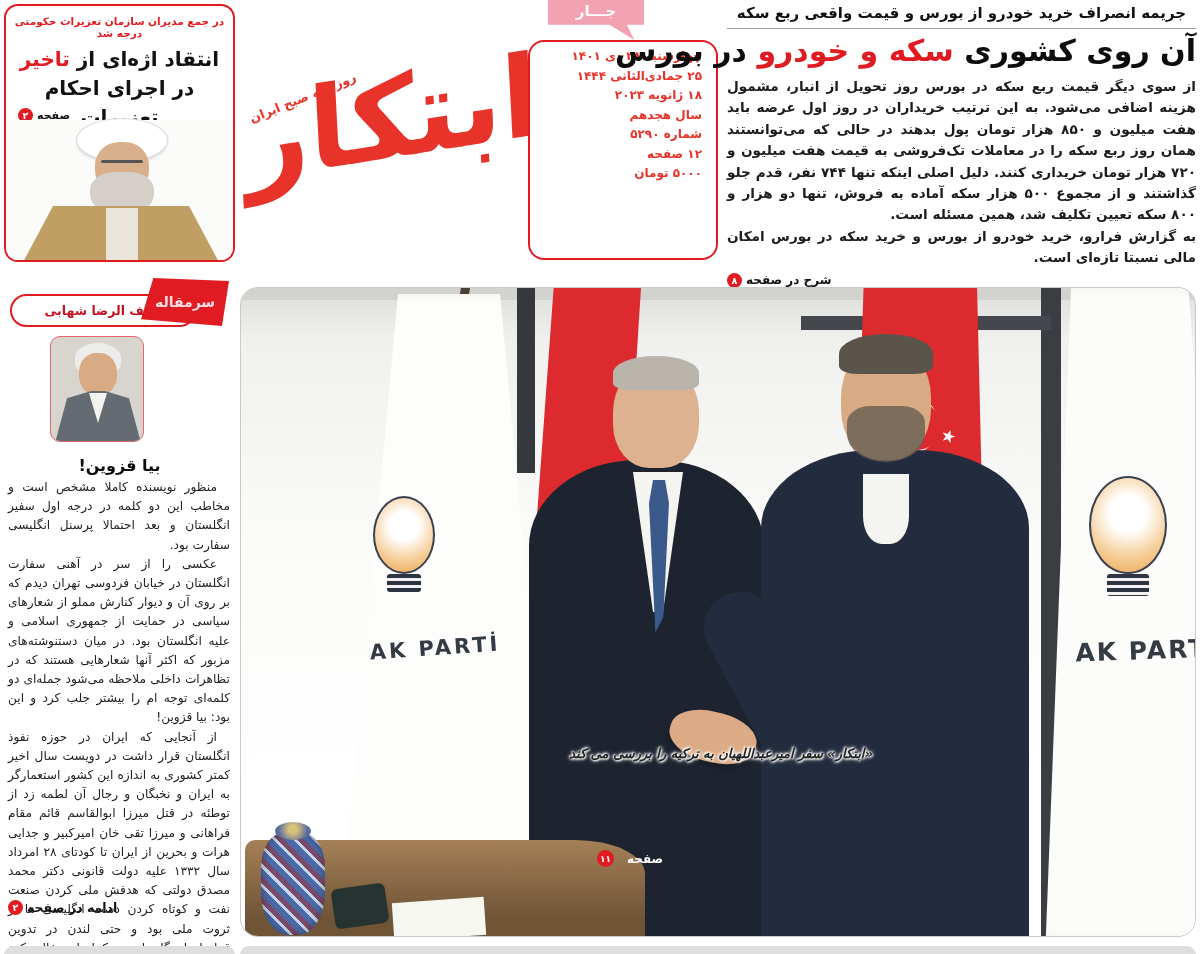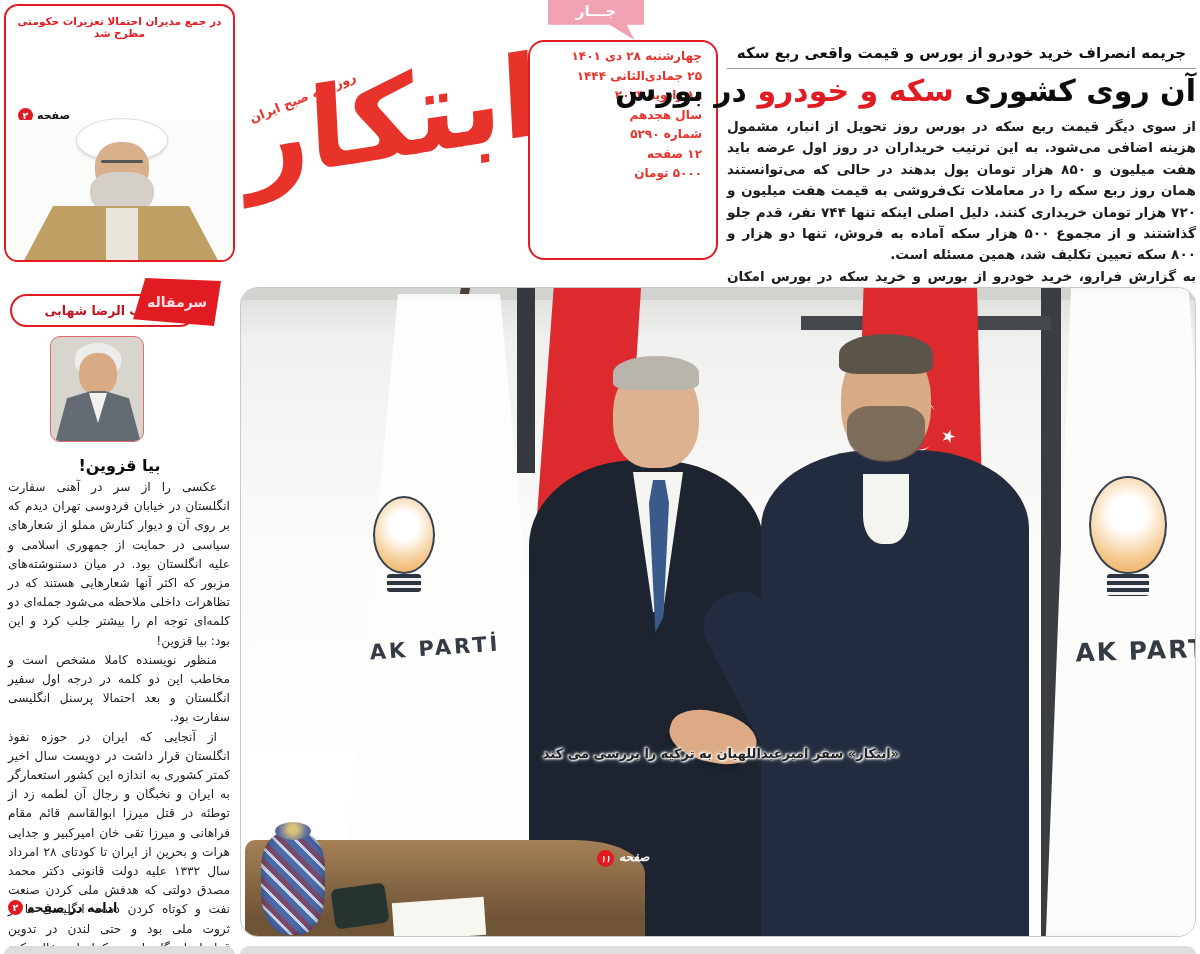--- a/index.html
+++ b/index.html
@@ -35,33 +35,33 @@
     font-size:112px; font-weight:700; transform:rotate(-9deg) skewX(-6deg); line-height:1.9; }
   .tab-pink { position:absolute; left:548px; top:0; width:96px; height:40px; background:#f2a2b2;
     clip-path:polygon(0 0,100% 0,100% 62%,82% 62%,90% 100%,64% 62%,0 62%); display:flex; align-items:flex-start;
     justify-content:center; color:#fff; font-weight:900; font-size:15px; padding-top:2px; direction:rtl; }
   .datebox { position:absolute; left:528px; top:40px; width:190px; height:220px; border:2px solid #e11b22;
     border-radius:16px; background:#fff; padding:5px 14px; direction:rtl; }
   .datebox div { color:#e8332a; font-size:12px; line-height:19.5px; font-weight:600; }
 
   
   .lead { position:absolute; left:727px; top:4px; width:469px; direction:rtl; }
-  .lead-kicker { text-align:center; font-size:15px; font-weight:800; color:#111;margin-top:40px; }
+  .lead-kicker { text-align:center; font-size:15px; font-weight:800; color:#111; }
   .lead-rule { border:none; border-top:1px solid #9a9a9a; margin:6px 0 4px; }
   .lead-headline { text-align:center; font-size:30px; font-weight:900; color:#0c0c0c; white-space:nowrap; letter-spacing:-.5px; margin:4px 0 8px; }
   .lead-body p { font-size:13.6px; line-height:21.4px; font-weight:600; color:#1c1c1c; text-align:justify; }
   .lead-more { margin-top:4px; direction:rtl; text-align:left; font-size:12px; font-weight:800; color:#111;
     display:flex; justify-content:flex-start; align-items:center; gap:4px; flex-direction:row-reverse; }
 
   
   .sidebar { position:absolute; left:4px; top:278px; width:231px; height:670px; direction:rtl; }
   .ed-pill { position:absolute; left:6px; top:16px; width:186px; height:33px; border:2px solid #e11b22;
     border-radius:18px; display:flex; align-items:center; justify-content:center; color:#c1121f;
     font-size:12.5px; font-weight:800; background:#fff; }
-  .ed-tag { position:absolute; right:14px; top:0; width:88px; height:48px; background:#e11b22;
+  .ed-tag { position:absolute; right:6px; top:0; width:88px; height:48px; background:#e11b22;
     clip-path:polygon(14% 0,100% 6%,92% 100%,0 86%); display:flex; align-items:center; justify-content:center;
     color:#ffdfe4; font-size:14px; font-weight:800; z-index:2; }
   .ed-photo { position:absolute; left:46px; top:58px; width:94px; height:106px; border:1.5px solid #e5666e;
     border-radius:10px; overflow:hidden; background:#d8d5cf; }
   .ed-hair { position:absolute; left:24px; top:6px; width:46px; height:30px; background:#ececea; border-radius:50% 50% 30% 30%; }
   .ed-face { position:absolute; left:28px; top:16px; width:38px; height:42px; background:#d9ab85; border-radius:45%; }
   .ed-suit { position:absolute; left:4px; top:54px; width:86px; height:52px; background:#646b72; clip-path:polygon(14% 14%, 42% 0, 58% 0, 86% 14%, 100% 100%, 0 100%); }
   .ed-shirt { position:absolute; left:38px; top:56px; width:18px; height:30px; background:#f2f2ef; clip-path:polygon(0 0,100% 0,50% 100%); }
   .ed-title { position:absolute; left:0; top:178px; width:100%; text-align:center; font-size:16px; font-weight:700; color:#0c0c0c; }
   .ed-body { position:absolute; left:4px; top:200px; width:222px; }
@@ -124,42 +124,43 @@
     background:linear-gradient(180deg,#a58057 0,#6f5436 80%); border-radius:10px 70px 0 0 / 10px 34px 0 0; }
   .jar { position:absolute; left:20px; top:545px; width:64px; height:102px; border-radius:34% 34% 42% 42%;
     background:repeating-linear-gradient(45deg,#4a6aa8 0 6px,#c8d4ea 6px 9px,#7a4a6a 9px 14px); box-shadow:inset 0 0 10px rgba(0,0,0,.35); }
   .jar-lid { position:absolute; left:34px; top:534px; width:36px; height:18px; border-radius:50%;
     background:radial-gradient(circle at 50% 40%, #d8c27a 20%, #5a6aa0 70%); }
   .dark-obj { position:absolute; left:92px; top:598px; width:54px; height:40px; background:#273330; border-radius:6px; transform:rotate(-8deg); }
   .paper-obj { position:absolute; left:152px; top:612px; width:92px; height:38px; background:#f7f7f2; transform:rotate(-4deg); }
 
   .photo-caption { position:absolute; left:200px; top:458px; width:560px; text-align:center; direction:rtl;
     font-size:13px; font-weight:800; color:#222;
-    text-shadow:0 0 3px #fff,0 0 5px #fff,1px 1px 2px #fff,-1px -1px 2px #fff; }
+    text-shadow:0 0 3px #fff,0 0 5px #fff,1px 1px 2px #fff,-1px -1px 2px #fff;font-style:italic; }
   .photo-headline { position:absolute; left:60px; top:496px; width:660px; text-align:center; direction:rtl;
     font-size:44px; font-weight:900; white-space:nowrap; }
   .ph-white { color:#fff;
     text-shadow:-2px 0 #15151a,2px 0 #15151a,0 -2px #15151a,0 2px #15151a,-2px -2px #15151a,2px 2px #15151a,-2px 2px #15151a,2px -2px #15151a; }
   .ph-red { color:#e8231f;
     text-shadow:-2px 0 #fff,2px 0 #fff,0 -2px #fff,0 2px #fff,-2px -2px #fff,2px 2px #fff,-2px 2px #fff,2px -2px #fff; }
-  .photo-pageref { position:absolute; left:356px; top:562px; display:flex; align-items:flex-start; gap:5px;
-    flex-direction:row-reverse; font-size:12px; font-weight:700; color:#fff; direction:rtl;font-style:italic; }
+  .photo-pageref { position:absolute; left:356px; top:562px; display:flex; align-items:center; gap:13px;
+    flex-direction:row-reverse; font-size:12px; font-weight:700; color:#fff; direction:rtl; }
   .photo-pageref .badge { width:17px; height:17px; font-size:9px; }
 
   .next-strip { position:absolute; height:9px; background:#dedede; border-radius:9px 9px 0 0; top:946px; }
   .strip-l { left:4px; width:231px; }
   .strip-r { left:240px; width:956px; }
 </style>
 </head>
 <body>
 
 <div class="page">
 
   <section class="box-tl">
-    <div class="tl-kicker">در جمع مدیران احتمالا تعزیرات حکومتی مطرح شد</div>
+    <div class="tl-kicker">در جمع مدیران سازمان تعزیرات حکومتی درجه شد</div>
+    <h2 class="tl-headline"><span>انتقاد اژه‌ای از </span><span class="red-word">تاخیر</span><span> در اجرای احکام تعزیرات</span></h2>
     <div class="pageref">
       <span>صفحه</span>
       <span class="badge">۲</span>
     </div>
     <div class="cleric-photo">
       <div class="cleric-turban"></div>
       <div class="cleric-face"></div>
       <div class="cleric-glasses"></div>
       <div class="cleric-beard"></div>
       <div class="cleric-robe"></div>
@@ -200,22 +201,22 @@
     <div class="ed-pill">سیف الرضا شهابی</div>
     <div class="ed-tag">سرمقاله</div>
     <div class="ed-photo">
       <div class="ed-hair"></div>
       <div class="ed-face"></div>
       <div class="ed-suit"></div>
       <div class="ed-shirt"></div>
     </div>
     <h3 class="ed-title">بیا قزوین!</h3>
     <div class="ed-body">
+      <p>منظور نویسنده کاملا مشخص است و مخاطب این دو کلمه در درجه اول سفیر انگلستان و بعد احتمالا پرسنل انگلیسی سفارت بود.</p>
       <p>عکسی را از سر در آهنی سفارت انگلستان در خیابان فردوسی تهران دیدم که بر روی آن و دیوار کنارش مملو از شعارهای سیاسی در حمایت از جمهوری اسلامی و علیه انگلستان بود. در میان دستنوشته‌های مزبور که اکثر آنها شعارهایی هستند که در تظاهرات داخلی ملاحظه می‌شود جمله‌ای دو کلمه‌ای توجه ام را بیشتر جلب کرد و این بود: بیا قزوین!</p>
-      <p>منظور نویسنده کاملا مشخص است و مخاطب این دو کلمه در درجه اول سفیر انگلستان و بعد احتمالا پرسنل انگلیسی سفارت بود.</p>
       <p>از آنجایی که ایران در حوزه نفوذ انگلستان قرار داشت در دویست سال اخیر کمتر کشوری به اندازه این کشور استعمارگر به ایران و نخبگان و رجال آن لطمه زد از توطئه در قتل میرزا ابوالقاسم قائم مقام فراهانی و میرزا تقی خان امیرکبیر و جدایی هرات و بحرین از ایران تا کودتای ۲۸ امرداد سال ۱۳۳۲ علیه دولت قانونی دکتر محمد مصدق دولتی که هدفش ملی کردن صنعت نفت و کوتاه کردن دست انگلیسی ها از ثروت ملی بود و حتی لندن در تدوین قراردادهای گلستان و ترکمانچای دخالت کرد و به ضرر ایران و به نفع روسیه تزاری اهتمام ورزید.</p>
 
     </div>
     <div class="ed-more">
       <span class="badge">۲</span>
       <span>ادامه در صفحه</span>
     </div>
   </aside>
 
   <section class="photo">

